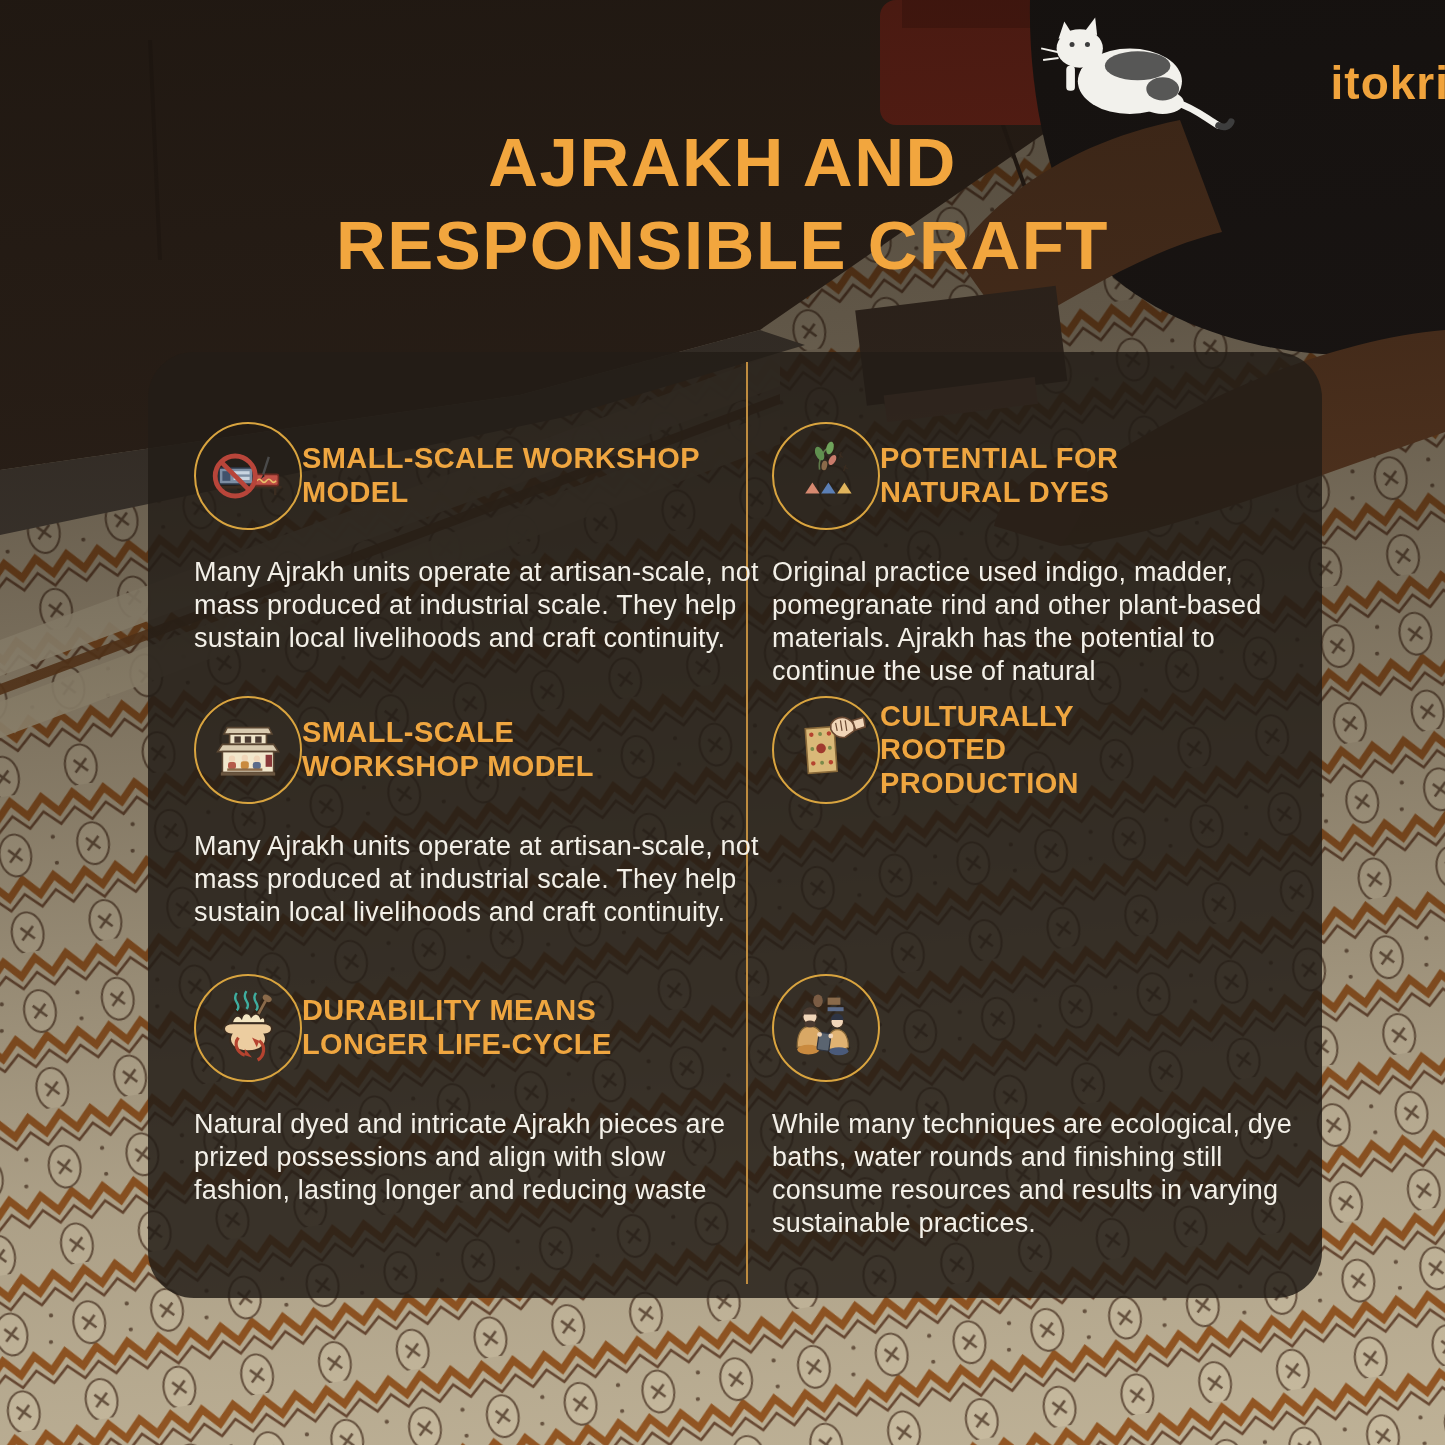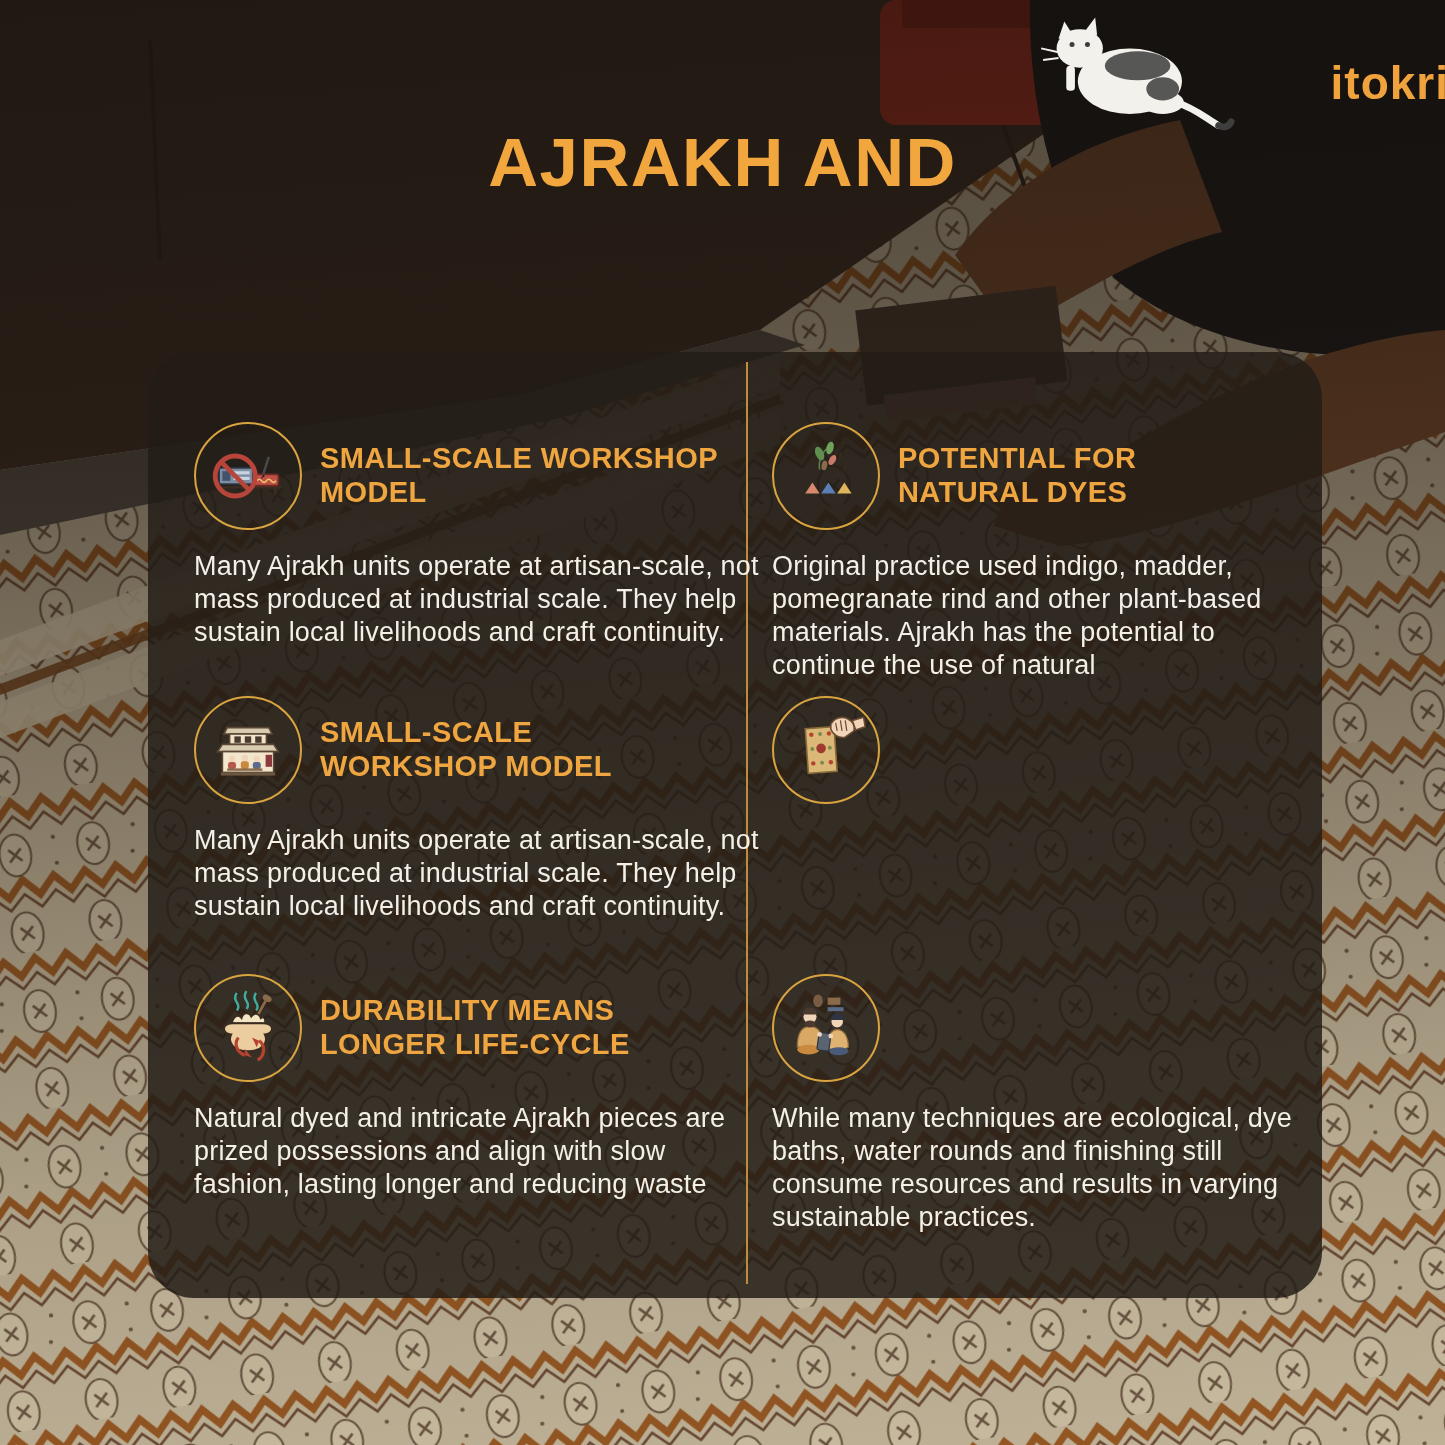--- a/index.html
+++ b/index.html
@@ -35,35 +35,35 @@
   }
   .divider{
     position:absolute; left:598px; top:10px; bottom:14px; width:2px;
     background:#bf8c3f;
   }
   .col{position:absolute; top:0; bottom:0;}
   .col-left{left:46px; width:566px;}
   .col-right{left:624px; width:540px;}
   .sec{position:absolute; width:100%;}
   .row1{top:70px} .row2{top:344px} .row3{top:622px}
-  .sec-head{display:flex; align-items:center; gap:18px; min-height:106px;}
+  .sec-head{display:flex; align-items:center; min-height:106px;}
   .icon-wrap{
     width:104px; height:104px; border:2.5px solid #d9a43f; border-radius:50%;
     flex:0 0 auto; display:flex; align-items:center; justify-content:center;
   }
   .icon-wrap svg{width:80px; height:80px;}
   .heading{
     color:#EFA640; font-size:29px; font-weight:700; line-height:1.16;
     letter-spacing:0.4px; margin:0; text-transform:uppercase;
   }
   .hw1{max-width:430px}.hw2{max-width:330px}.hw3{max-width:380px}
   .hw4{max-width:300px}.hw5{max-width:260px}.hw6{max-width:350px}
   .body-text{
     color:#F3F0E8; font-size:27px; line-height:1.22; letter-spacing:0.2px;
-    margin:20px 0 0 0;
+    margin:26px 0 0 0;
   }
 </style>
 </head>
 <body>
 
 <div class="canvas">
 
   <svg class="bg" width="1445" height="1445" viewBox="0 0 1445 1445" aria-hidden="true">
     <defs>
       <pattern id="fab" width="150" height="150" patternUnits="userSpaceOnUse" patternTransform="rotate(-9) scale(1.05)">
@@ -141,20 +141,21 @@
     <circle cx="50" cy="40" r="2.6" fill="#3d3d3d"></circle>
     <path d="M20 48 L2 44 M20 54 L4 56" stroke="#f2f1ec" stroke-width="2" fill="none"></path>
     <path d="M142 100 C162 106 172 116 186 124" stroke="#f2f1ec" stroke-width="7" fill="none" stroke-linecap="round"></path>
     <path d="M186 124 C192 127 197 125 199 120" stroke="#3d3d3d" stroke-width="7" fill="none" stroke-linecap="round"></path>
   </svg>
 
   <div class="logo">itokri</div>
 
   <div class="title">
     <div>AJRAKH AND</div>
+    <div>RESPONSIBLE CRAFT</div>
   </div>
 
   <div class="panel">
     <div class="divider"></div>
 
     <div class="col col-left">
 
       <div class="sec row1">
         <div class="sec-head">
           <div class="icon-wrap">
@@ -270,20 +271,21 @@
                     <circle cx="33" cy="48" r="2.4"></circle>
                   <circle cx="55" cy="48" r="2.4"></circle>
                     <circle cx="44" cy="66" r="2.4"></circle>
                 </g>
               </g>
               <path d="M56 18 C60 10 70 7 77 11 C83 14 87 20 85 26 L74 34 C66 36 58 30 56 24 Z" fill="#f0d5b8" stroke="#6b4a33" stroke-width="2"></path>
               <path d="M62 16 L64 26 M68 13 L70 26 M74 13 L76 26" stroke="#6b4a33" stroke-width="1.5" fill="none"></path>
               <path d="M83 13 L97 9 L99 21 L87 25 Z" fill="#f0d5b8" stroke="#6b4a33" stroke-width="2"></path>
             </svg>
           </div>
+          <h3 class="heading hw5">CULTURALLY ROOTED PRODUCTION</h3>
         </div>
       </div>
 
       <div class="sec row3">
         <div class="sec-head">
           <div class="icon-wrap">
             <svg viewBox="0 0 100 100">
               <ellipse cx="40" cy="16" rx="6" ry="8" fill="#7a5c44"></ellipse>
               <rect x="52" y="12" width="16" height="9" fill="#8a6a4a"></rect>
               <rect x="52" y="24" width="20" height="5" fill="#5b6b8a"></rect>

